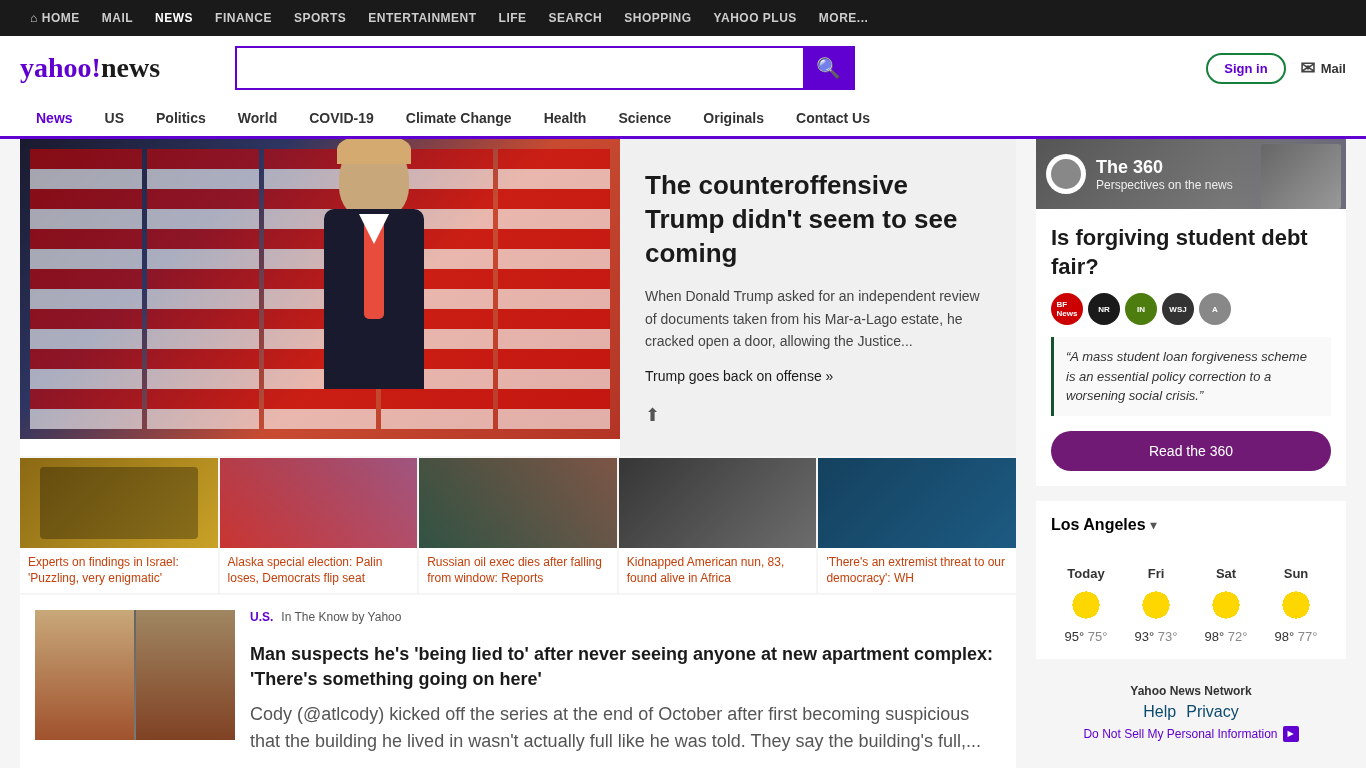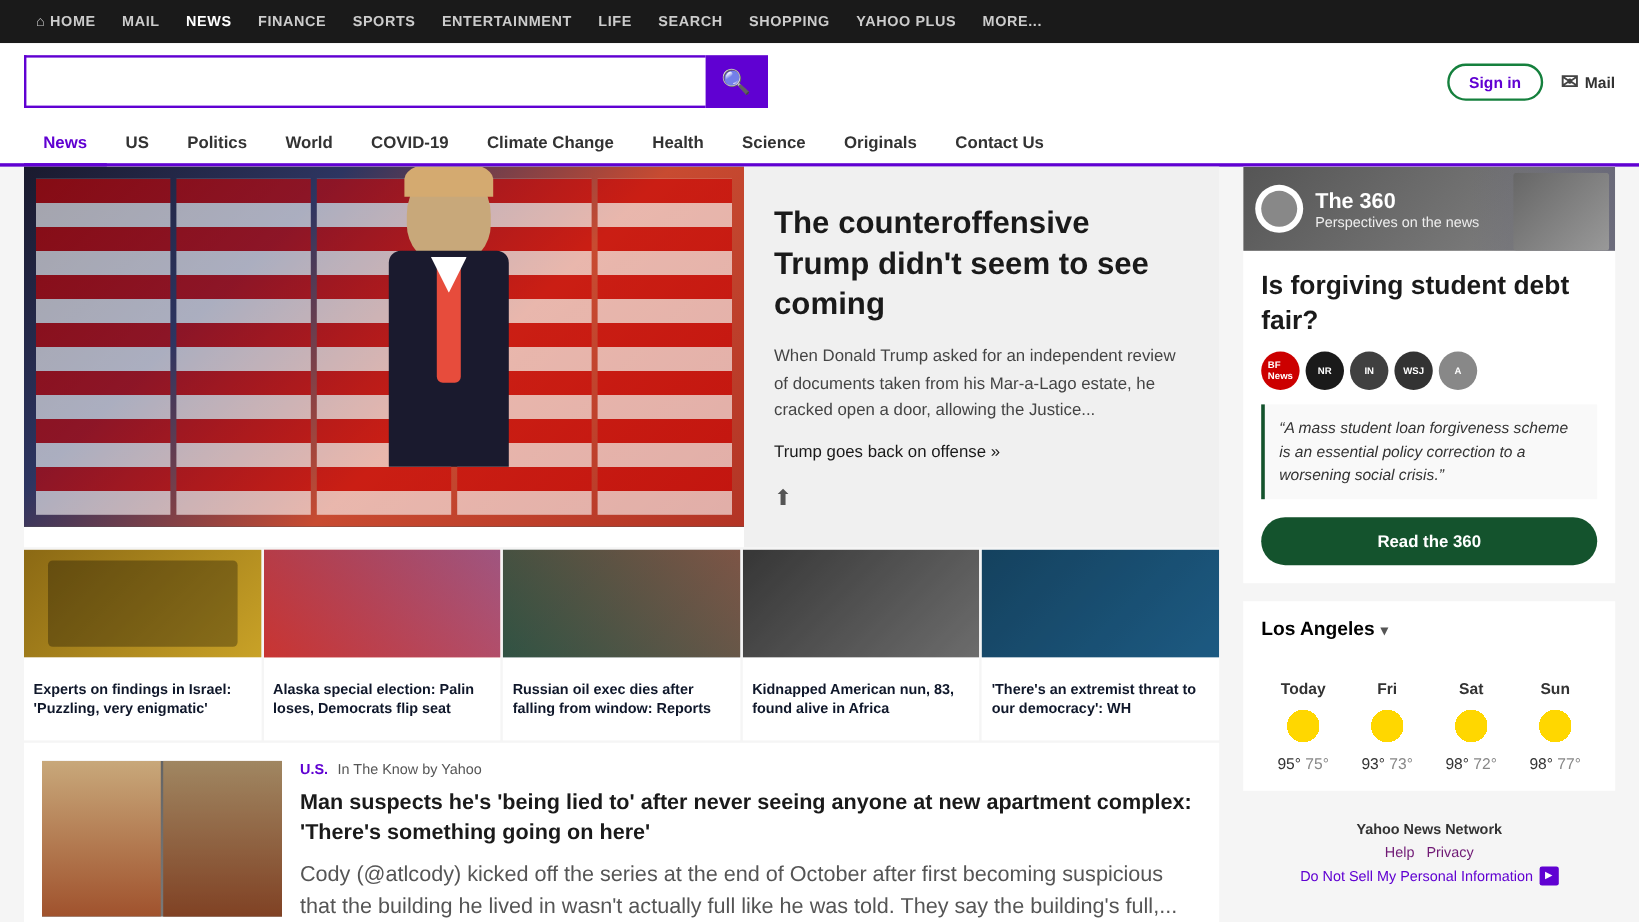--- a/index.html
+++ b/index.html
@@ -225,24 +225,24 @@
     .thumb-img {
       width: 100%;
       height: 90px;
       overflow: hidden;
     }
     .thumb-img-ph {
       width: 100%;
       height: 100%;
     }
     .thumb-caption {
-      padding: 18px 8px;
+      padding: 6px 8px;
       font-size: 12px;
-      font-weight: bold;
-      color: #0f172a;
+      font-weight: normal;
+      color: #c2410c;
       line-height: 1.4;
     }
 
     
     .article-item {
       display: flex;
       gap: 15px;
       background: #fff;
       padding: 15px;
       margin-bottom: 2px;
@@ -256,21 +256,21 @@
     .article-thumb-ph {
       width: 100%;
       height: 100%;
       background: #888;
     }
     .article-content { flex: 1; }
     .article-source {
       display: flex;
       align-items: center;
       gap: 8px;
-      margin-bottom: 8px;
+      margin-bottom: 18px;
     }
     .source-label {
       font-size: 12px;
       font-weight: bold;
       color: #6001d2;
     }
     .source-name {
       font-size: 12px;
       color: #555;
     }
@@ -368,26 +368,26 @@
       margin-bottom: 15px;
     }
     .quote-text {
       font-size: 13px;
       color: #333;
       line-height: 1.5;
       font-style: italic;
     }
     .read-360-btn {
       display: block;
-      background: #14532d;
+      background: #701a75;
       color: #fff;
       text-align: center;
       padding: 12px;
       font-size: 14px;
-      font-weight: bold;
+      font-weight: normal;
       border-radius: 25px;
       cursor: pointer;
       border: none;
       width: 100%;
       text-decoration: none;
     }
 
     
     .weather-card {
       background: #fff;
@@ -443,23 +443,23 @@
       font-weight: bold;
       color: #333;
       margin-bottom: 5px;
     }
     .sidebar-footer-links {
       display: flex;
       justify-content: center;
       gap: 10px;
     }
     .sidebar-footer-links a {
-      color: #701a75;
+      color: #0c4a6e;
       text-decoration: none;
-      font-size: 12px;
+      font-size: 16px;
     }
     .do-not-sell {
       display: flex;
       align-items: center;
       justify-content: center;
       gap: 5px;
       margin-top: 5px;
     }
     .do-not-sell a {
       color: #6001d2;
@@ -492,20 +492,24 @@
   <a href="#">SPORTS</a>
   <a href="#">ENTERTAINMENT</a>
   <a href="#">LIFE</a>
   <a href="#">SEARCH</a>
   <a href="#">SHOPPING</a>
   <a href="#">YAHOO PLUS</a>
   <a href="#">MORE...</a>
 </nav>
 
 <header class="header">
+  <a href="#" class="logo">
+    <span class="exclaim">yahoo!</span>
+    <span class="news-text">news</span>
+  </a>
   <div class="search-container">
     <input type="text" class="search-input" placeholder="" style="">
     <button class="search-btn">
       <span style="color:#fff; font-size:20px;">🔍</span>
     </button>
   </div>
   <div class="header-right">
     <button class="sign-in-btn">Sign in</button>
     <a href="#" class="mail-btn">
       <span class="mail-icon">✉</span>
@@ -648,21 +652,21 @@
         <div style="position:absolute;right:0;top:0;width:120px;height:70px;background:linear-gradient(90deg, transparent, rgba(100,100,120,0.8));"></div>
         <div style="position:absolute;right:5px;top:5px;width:80px;height:65px;overflow:hidden;">
           <div style="width:100%;height:100%;background:linear-gradient(135deg,#666,#999);border-radius:3px;"></div>
         </div>
       </div>
       <div class="the360-content">
         <h2 class="the360-headline">Is forgiving student debt fair?</h2>
         <div class="source-icons">
           <div class="source-circle" style="background:#cc0000;">BF<br>News</div>
           <div class="source-circle" style="background:#1a1a1a;">NR</div>
-          <div class="source-circle" style="background:#404040;">IN</div>
+          <div class="source-circle" style="background:#4d7c0f;">IN</div>
           <div class="source-circle" style="background:#333;">WSJ</div>
           <div class="source-circle" style="background:#888;">A</div>
         </div>
         <div class="quote-block">
           <p class="quote-text">“A mass student loan forgiveness scheme is an essential policy correction to a worsening social crisis.”</p>
         </div>
         <button class="read-360-btn">Read the 360</button>
       </div>
     </div>
 

